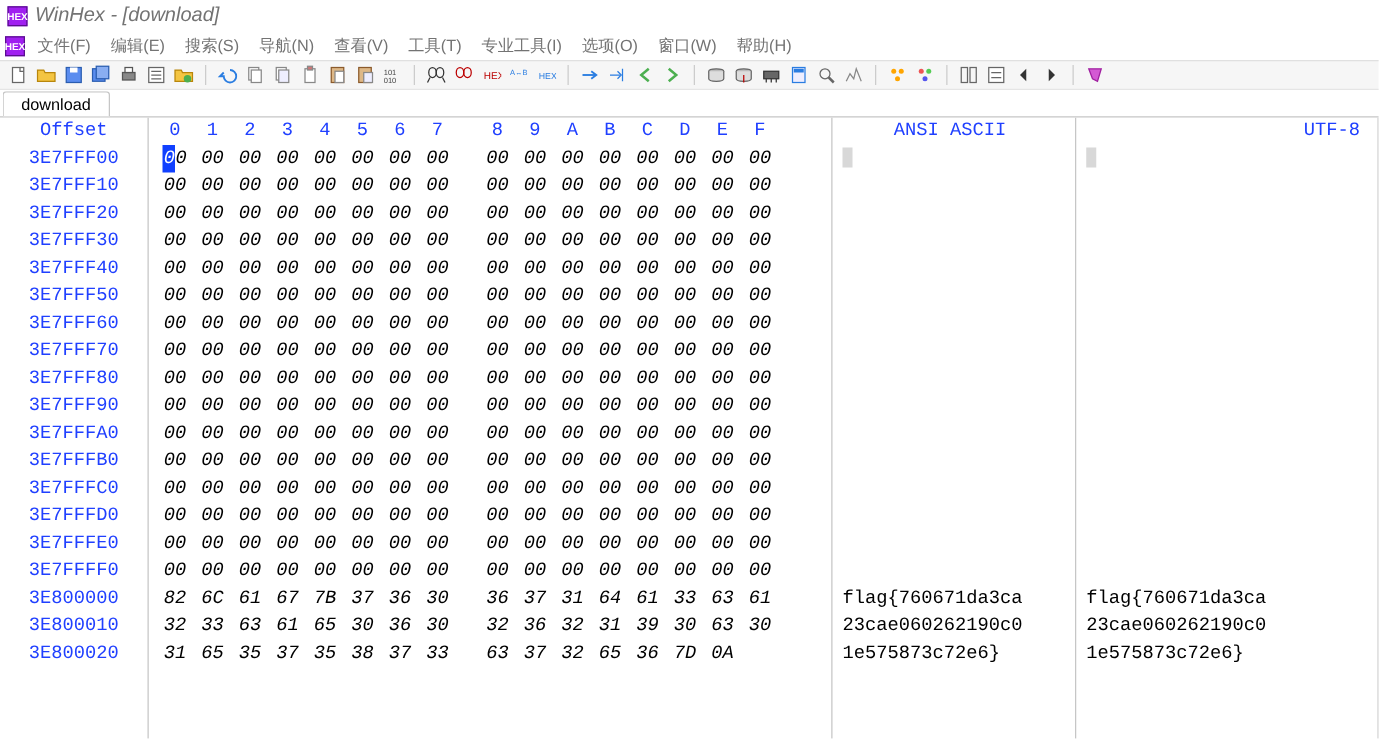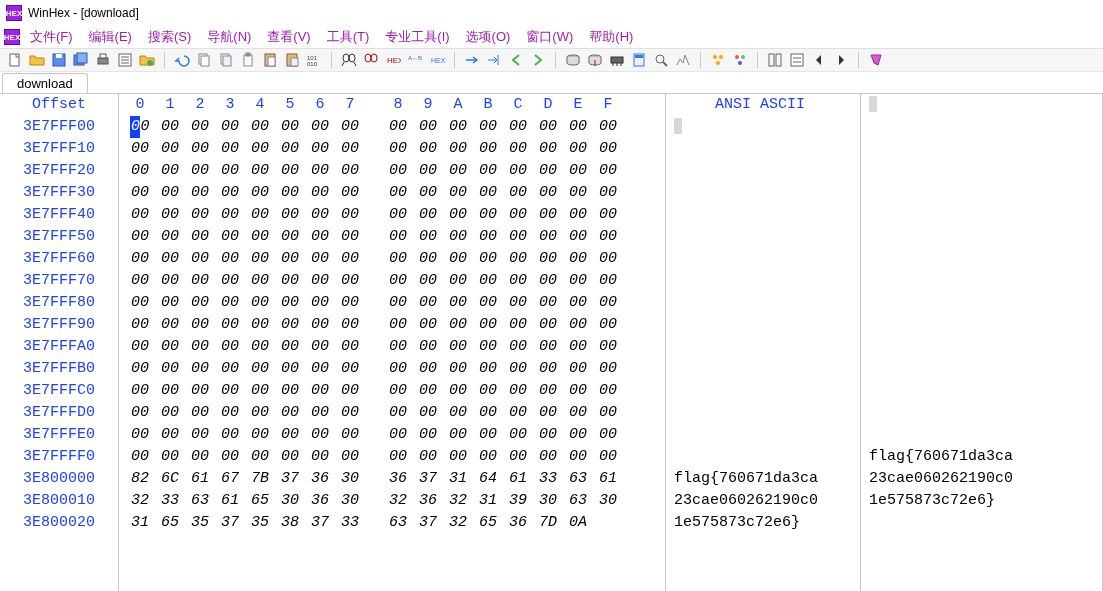--- a/index.html
+++ b/index.html
@@ -1,21 +1,21 @@
 <!DOCTYPE html>
 <html><head>
 <meta charset="utf-8">
 <style>
   * { box-sizing: border-box; margin: 0; padding: 0; }
   html, body { width: 1103px; height: 591px; font-family: "Segoe UI", Tahoma, sans-serif; font-size: 13px; background: #fff; overflow: hidden; }
   .titlebar { height: 26px; background: #fff; display: flex; align-items: center; padding: 0 6px; gap: 6px; border-bottom: 0px; }
   .app-icon { width: 16px; height: 16px; display: inline-flex; align-items: center; justify-content: center; background: #a020f0; color: #fff; font-size: 8px; font-weight: bold; border: 1px solid #5a0f8f; }
-  .title-text { font-size: 12px; color: #000000; }
+  .title-text { font-size: 16px; color: #737373; font-style: italic; }
   .menubar { height: 22px; display: flex; align-items: center; padding: 0 4px; gap: 2px; background: #fff; }
-  .menubar .mi { padding: 2px 8px; cursor: default; font-size: 13px; color: #a21caf; }
+  .menubar .mi { padding: 2px 8px; cursor: default; font-size: 13px; color: #737373; }
   .toolbar { height: 24px; background: #f6f6f6; border-top: 1px solid #e0e0e0; border-bottom: 1px solid #e5e5e5; display: flex; align-items: center; padding: 0 6px; gap: 4px; }
   .toolbar .tbtn { width: 18px; height: 18px; display: inline-flex; align-items: center; justify-content: center; cursor: pointer; }
   .toolbar .tbtn svg { width: 16px; height: 16px; }
   .toolbar .sep { width: 1px; height: 16px; background: #ccc; margin: 0 4px; }
   .tabbar { height: 22px; background: #fff; border-bottom: 1px solid #c6c6c6; display: flex; align-items: flex-start; padding-left: 2px; }
   .tab { border: 1px solid #c6c6c6; border-bottom: none; padding: 2px 14px; background: #fff; font-size: 13px; position: relative; top: 1px; border-radius: 3px 3px 0 0; }
   .hex-area { display: flex; font-family: Consolas, "Courier New", monospace; font-size: 15px; line-height: 22px; height: calc(591px - 26px - 22px - 24px - 22px); overflow: hidden; }
   .col-offset { width: 118px; border-right: 0; text-align: center; }
   .col-offset .hdr { color: #2040ff; font-weight: normal; padding: 0; }
   .col-offset .row { color: #2040ff; }
@@ -707,20 +707,21 @@
         <div class="row">&nbsp;</div>
         <div class="row">&nbsp;</div>
         <div class="row">&nbsp;</div>
         <div class="row">&nbsp;</div>
         <div class="row">flag{760671da3ca</div>
         <div class="row">23cae060262190c0</div>
         <div class="row">1e575873c72e6}</div>
       </div>
   </div>
   <div class="col-utf8">
+    <div class="hdr">UTF-8</div>
     <div class="rows" id="utf8-rows">
         <div class="row"><span class="blank-cursor"></span></div>
         <div class="row">&nbsp;</div>
         <div class="row">&nbsp;</div>
         <div class="row">&nbsp;</div>
         <div class="row">&nbsp;</div>
         <div class="row">&nbsp;</div>
         <div class="row">&nbsp;</div>
         <div class="row">&nbsp;</div>
         <div class="row">&nbsp;</div>

